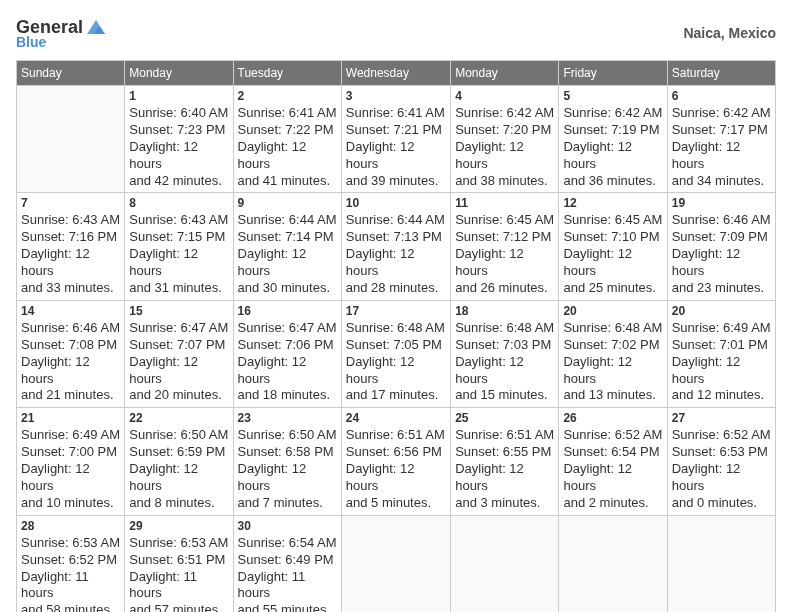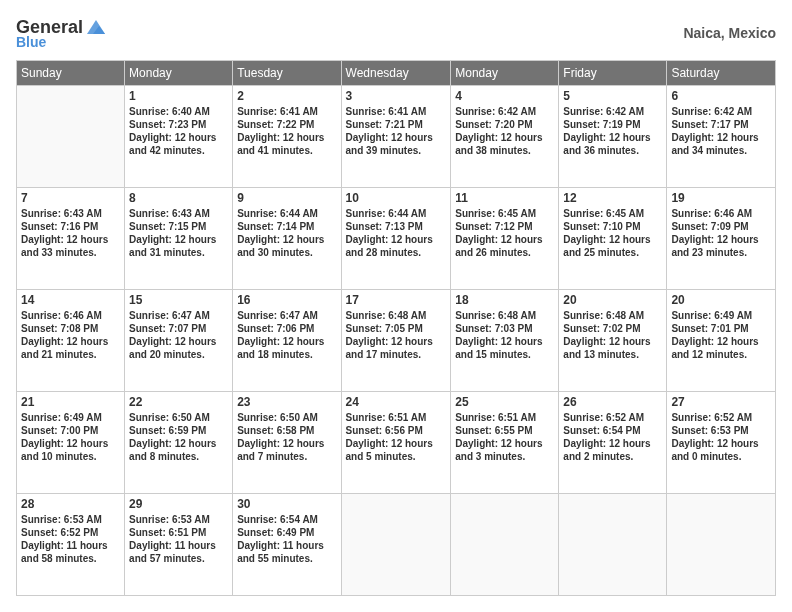--- a/index.html
+++ b/index.html
@@ -79,23 +79,22 @@
     }
     .day-number {
       font-size: 12px;
       font-weight: bold;
       color: #333;
       display: block;
       margin-bottom: 2px;
     }
     .day-info {
       color: #333;
-      font-size: 10px;
+      font-size: 13px;
       line-height: 1.3;
-      font-weight: bold;
     }
     .empty-cell {
       background: #f9f9f9;
     }
   </style>
 </head>
 <body>
 
 <div class="page">
   <div class="header">

